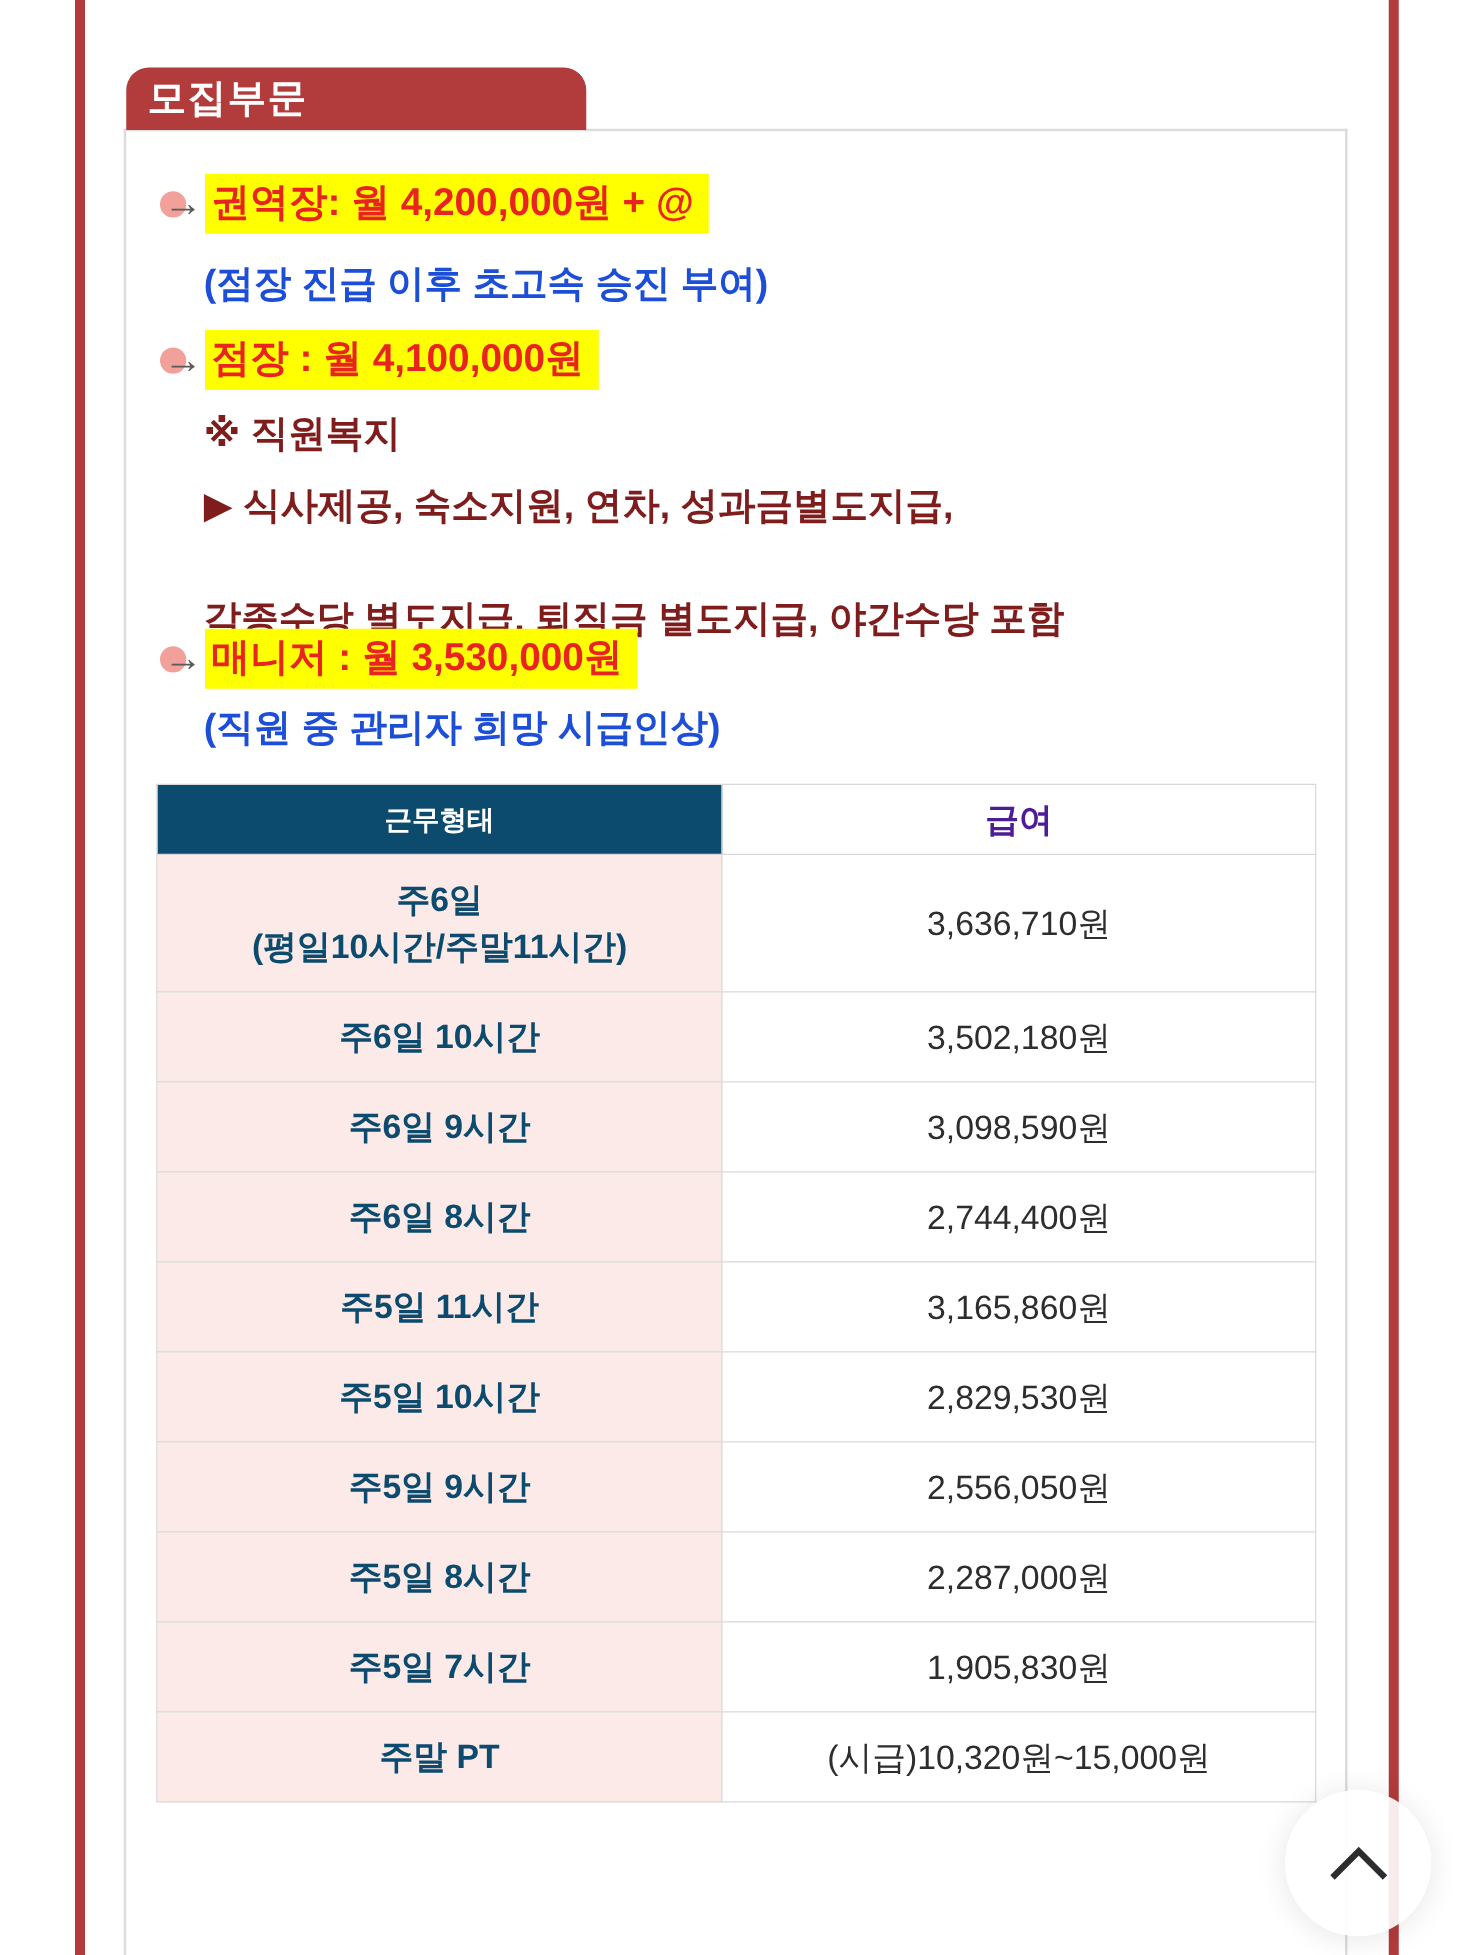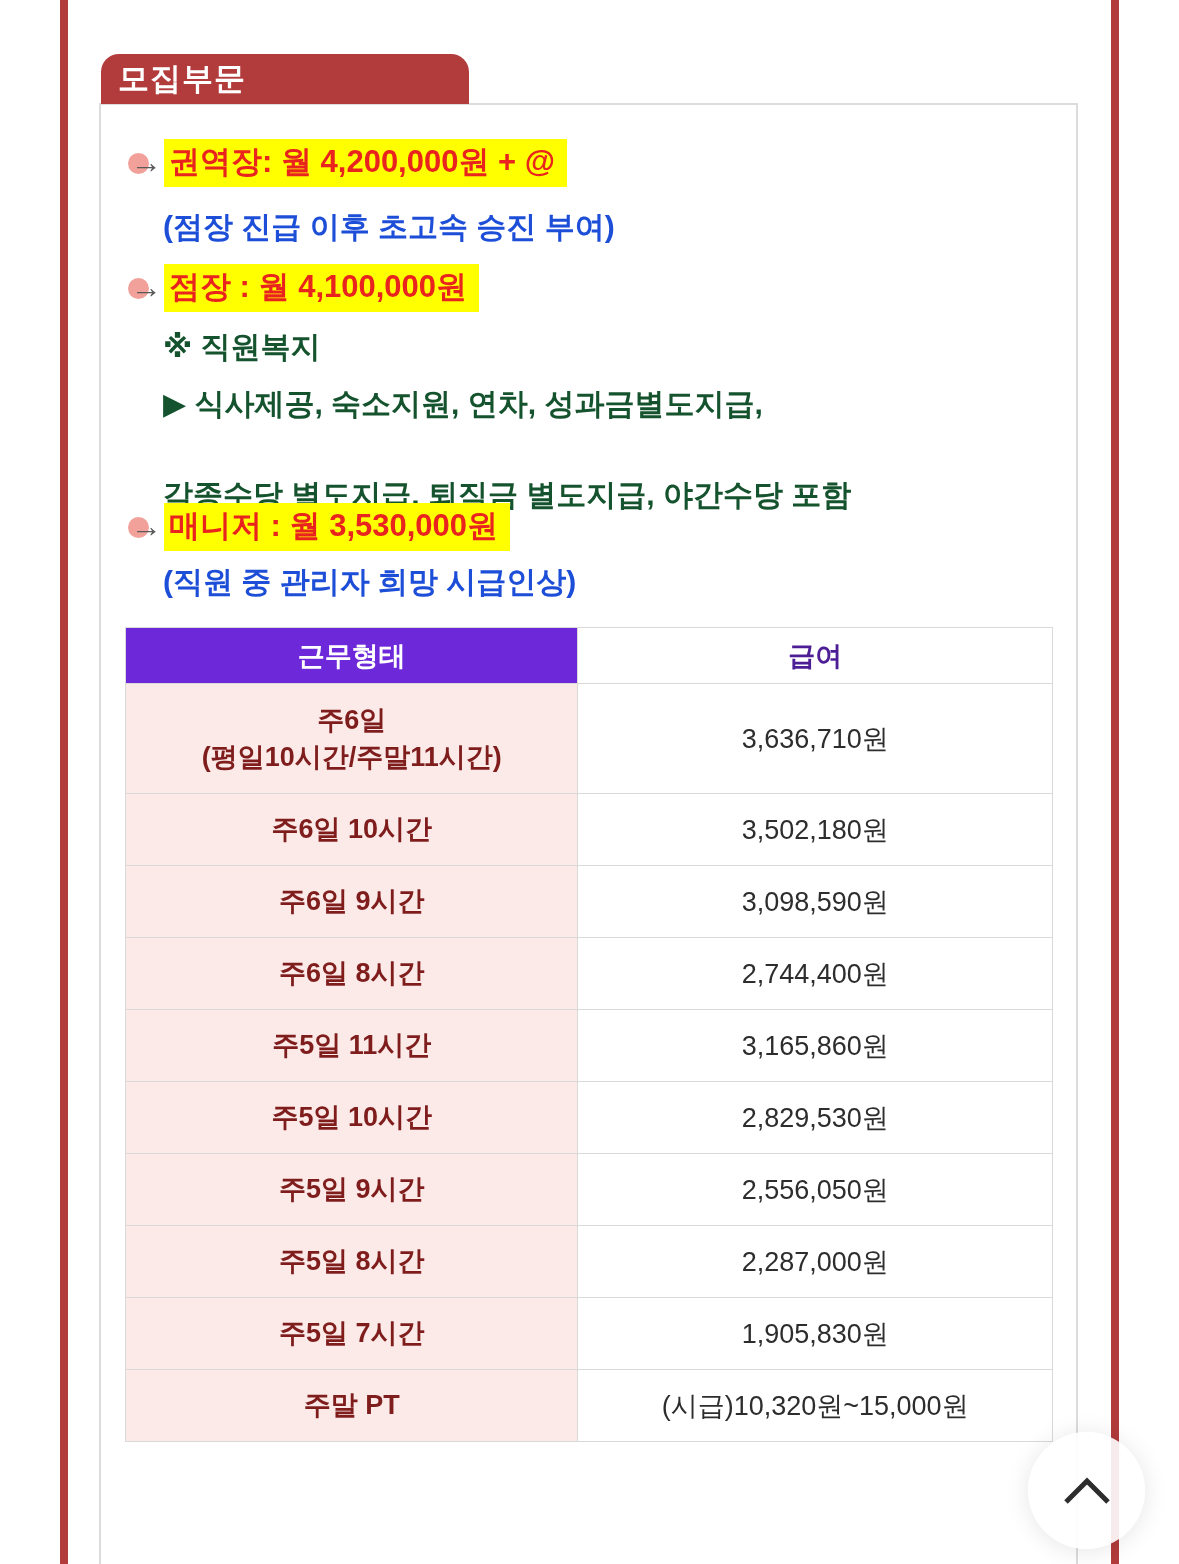--- a/index.html
+++ b/index.html
@@ -72,53 +72,53 @@
     background: #ffff00;
     color: #e9231d;
     font-size: 31px; font-weight: bold;
     padding: 5px 12px 8px 5px;
     line-height: 35px;
   }
   .line.plain .line-text {
     color: #1d4ed8; font-size: 30px; font-weight: bold;
   }
   .line.blue .line-text {
-    color: #14532d; font-size: 30px; font-weight: bold;
+    color: #7f1d1d; font-size: 30px; font-weight: bold;
   }
 
   .salary-table {
     position: absolute; left: 24px; top: 522px;
     width: 928px;
     border-collapse: collapse;
     table-layout: fixed;
     background: #ffffff;
     text-align: center;
   }
   .salary-table th, .salary-table td {
     border: 1px solid #d9d9d9;
     text-align: center; vertical-align: middle;
   }
   .th-type {
     width: 48.8%;
-    background: #6d28d9;
+    background: #0c4a6e;
     border-top-color: #b23b3b; border-left-color: #b23b3b;
     color: #ffffff;
-    font-size: 27px; font-weight: bold;
+    font-size: 22px; font-weight: bold;
     height: 56px;
   }
   .th-pay {
     background: #ffffff;
     color: #4c1d95;
     font-size: 27px; font-weight: bold;
     border-top: 3px solid #b23b3b;
     border-bottom: 3px solid #b23b3b;
   }
   .td-type {
     background: #fbeae8;
-    color: #7f1d1d;
+    color: #0c4a6e;
     font-size: 27px; font-weight: bold;
     height: 72px; line-height: 37px;
   }
   .td-pay {
     background: #ffffff;
     color: #2d2d2d;
     font-size: 27px; font-weight: normal;
   }
   .salary-table tbody tr:first-child td { height: 110px; }
 

